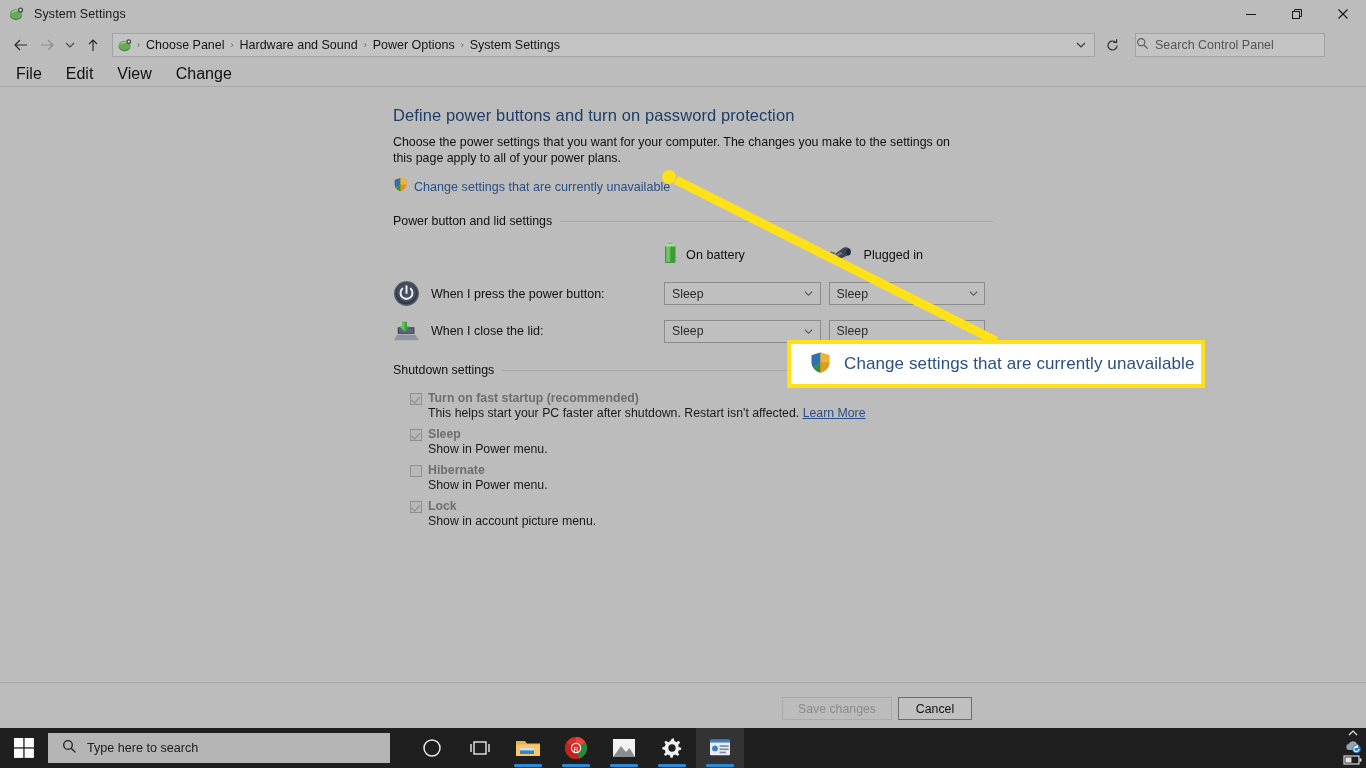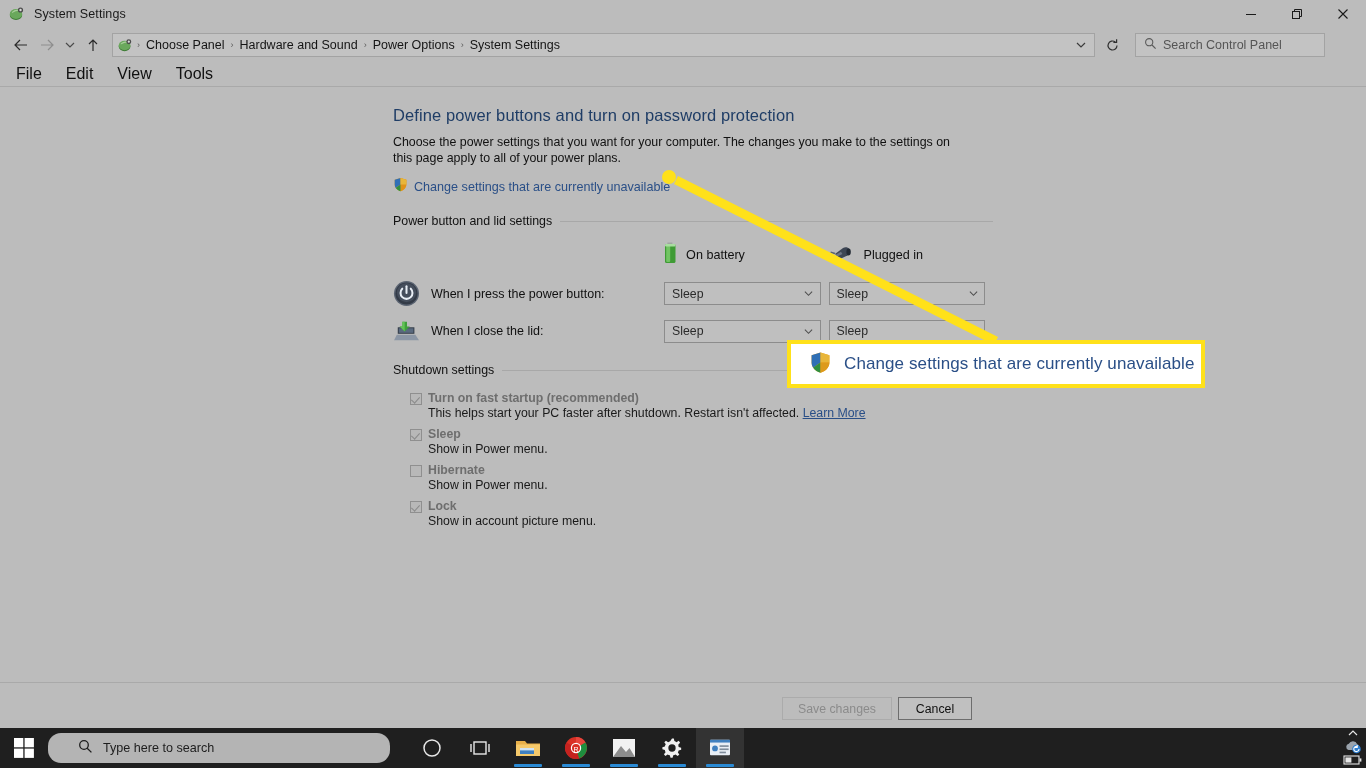--- a/index.html
+++ b/index.html
@@ -54,21 +54,21 @@
     display: flex; align-items: center; justify-content: center; font-size: 10px; color: #3c3c3c;
   }
   .refreshbtn {
     width: 26px; height: 24px; margin-left: 4px;
     display: flex; align-items: center; justify-content: center;
     font-size: 13px; color: #2f2f2f;
   }
   .searchbox {
     width: 190px; height: 24px; margin-left: 10px;
     background: #c3c3c3; border: 1px solid #a3a3a3;
-    display: flex; align-items: center; gap: 6px; padding-left: 8px;
+    display: flex; align-items: center; gap: 6px; 
   }
   .search-ph { font-size: 12.5px; color: #555; }
 
   
   .menubar {
     position: absolute; top: 62px; left: 0; width: 1366px; height: 24px;
     background: #bcbcbc; display: flex; align-items: center; gap: 0px;
   }
   .menuitem { font-size: 16px; color: #111; padding: 2px 12px; }
   .menubar .menuitem:first-child { margin-left: 4px; }
@@ -163,21 +163,21 @@
   
   .taskbar {
     position: absolute; left: 0; top: 728px; width: 1366px; height: 40px;
     background: #1f1f1f; display: flex; align-items: center;
   }
   .startbtn {
     width: 48px; height: 40px; display: flex; align-items: center; justify-content: center;
   }
   .tb-search {
     width: 342px; height: 30px; margin-left: 0px; background: #b4b4b4;
-    display: flex; align-items: center; gap: 10px; padding-left: 30px; border-radius: 13px;
+    display: flex; align-items: center; gap: 10px; padding-left: 14px;
   }
   .tb-search .ph { font-size: 12.6px; color: #1d1d1d; }
   .tb-icons { display: flex; align-items: center; height: 40px; margin-left: 18px; gap: 0; }
   .tb-icon {
     width: 48px; height: 40px; display: flex; align-items: center; justify-content: center;
     position: relative;
   }
   .tb-icon.active { background: #333333; }
   .tb-icon.running::after {
     content: ""; position: absolute; bottom: 1px; left: 10px; width: 28px; height: 3px;
@@ -299,21 +299,21 @@
         </svg>
       </span>
       <span class="search-ph">Search Control Panel</span>
     </div>
   </div>
 
   <div class="menubar">
     <span class="menuitem">File</span>
     <span class="menuitem">Edit</span>
     <span class="menuitem">View</span>
-    <span class="menuitem">Tools</span>
+    <span class="menuitem">Change</span>
   </div>
 
   <div class="content">
     <div class="inner">
 
       <div class="page-title">Define power buttons and turn on password protection</div>
       <div class="page-desc">Choose the power settings that you want for your computer. The changes you make to the settings on this page apply to all of your power plans.</div>
 
       <div class="uac-link-row">
         <span class="shield">

